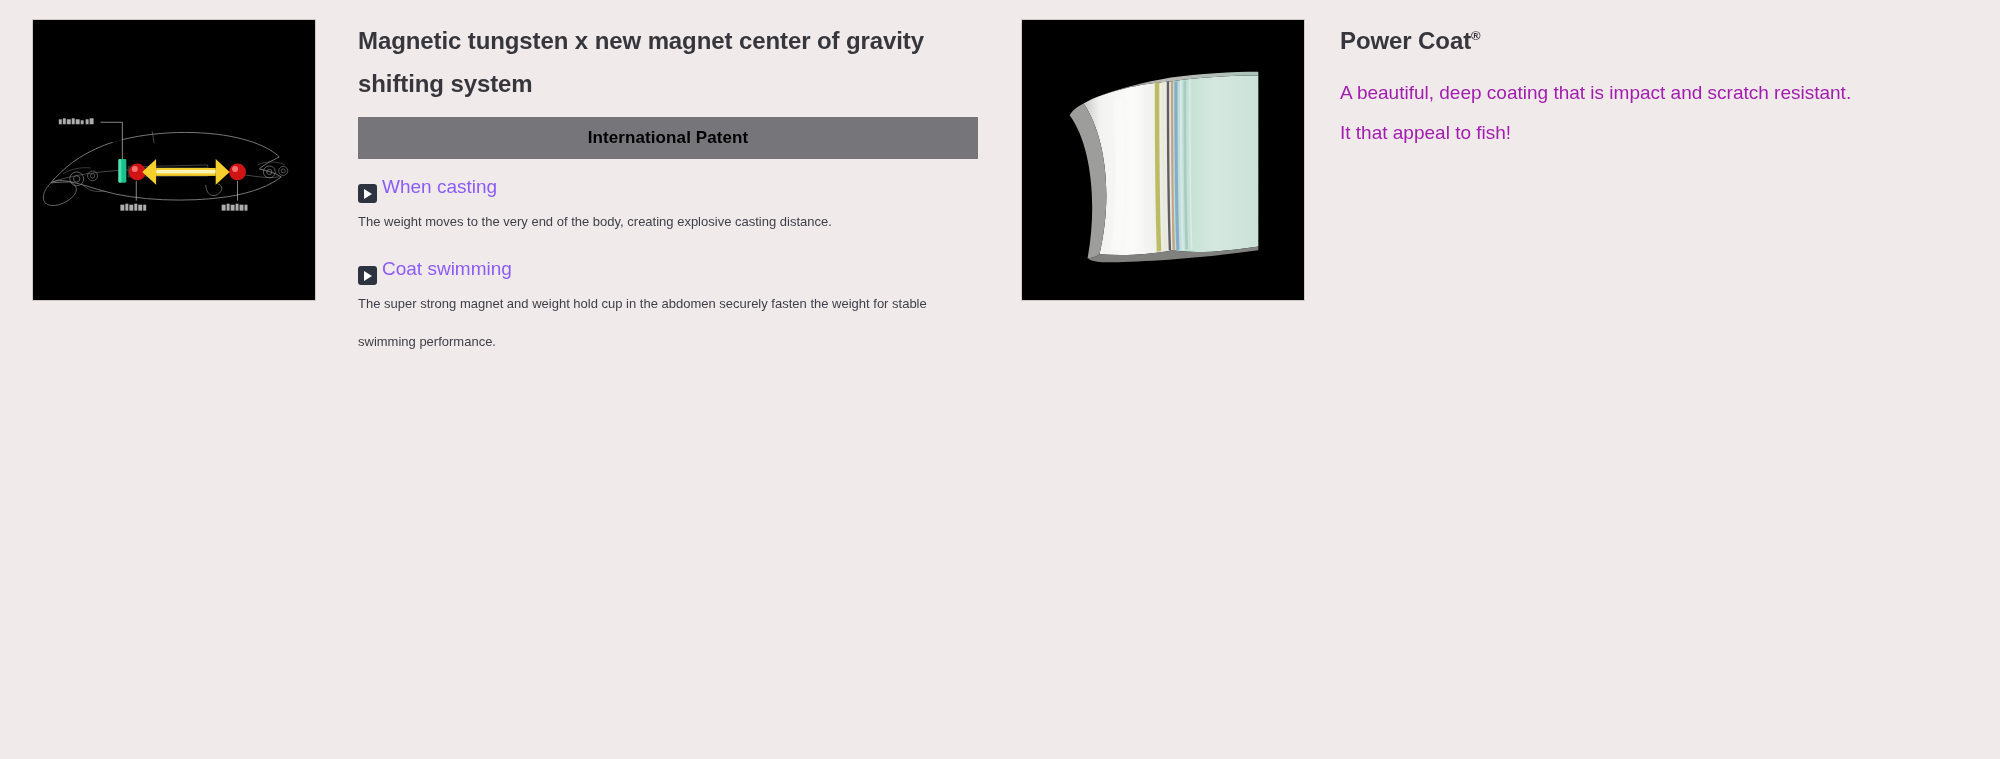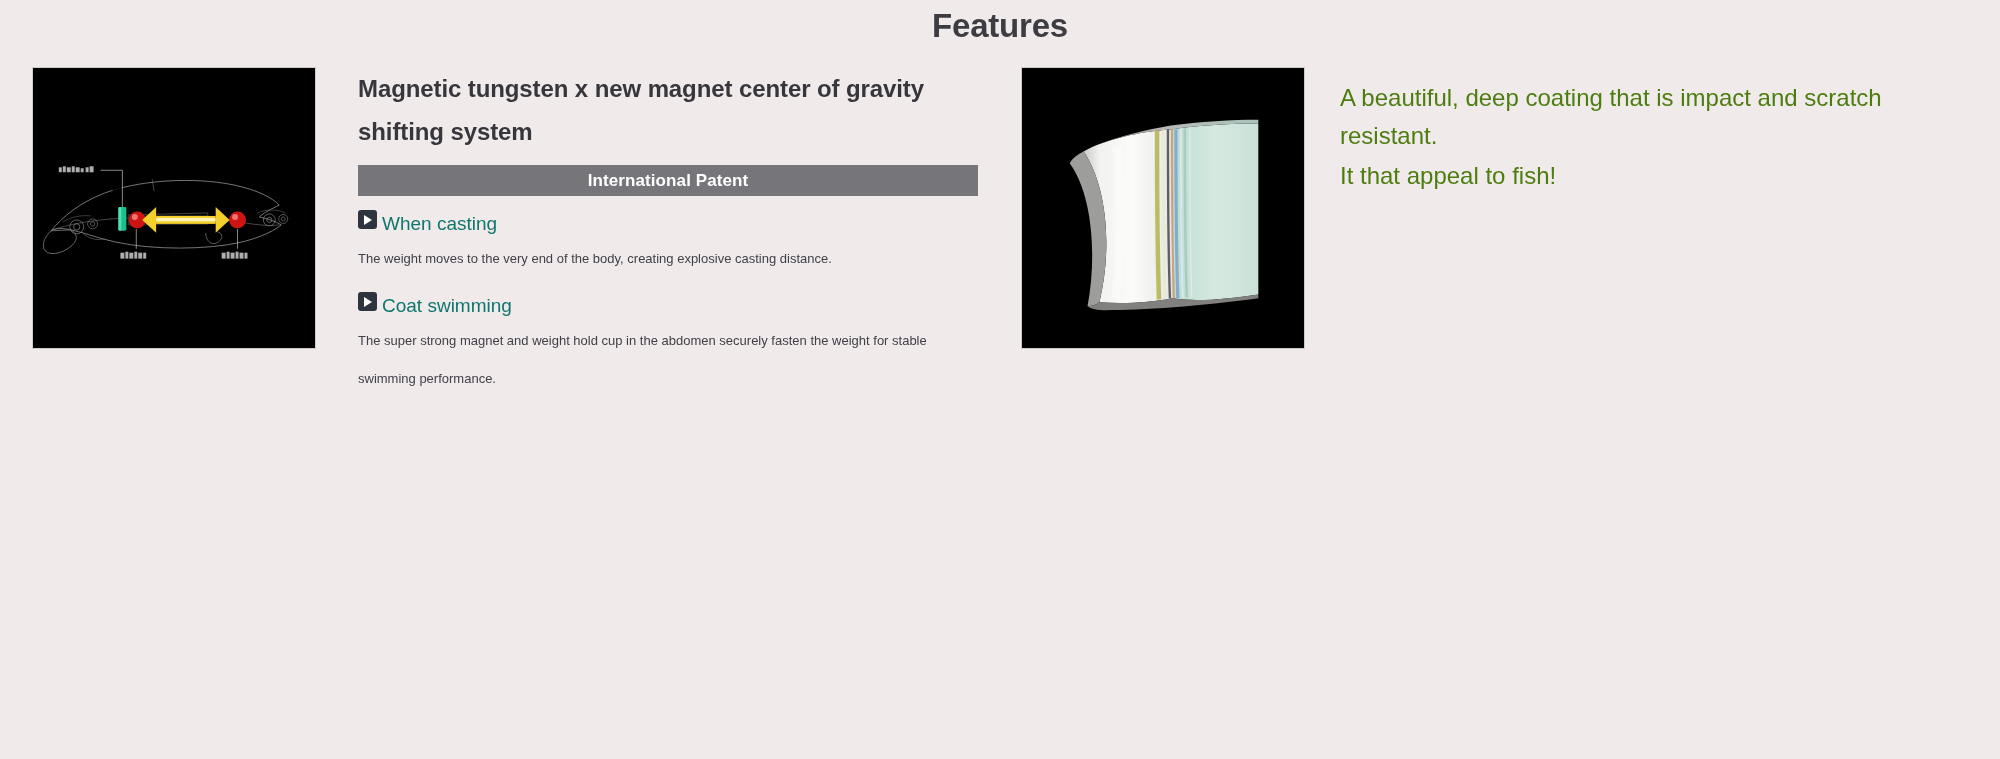--- a/index.html
+++ b/index.html
@@ -57,46 +57,46 @@
     letter-spacing: -0.1px;
   }
   .feature-heading sup {
     font-size: 13px;
     vertical-align: super;
     line-height: 0;
   }
 
   .patent-banner {
     margin-top: 12px;
-    height: 31px;
+    height: 42px;
     background: #76767a;
-    color: #ffffff;
+    color: #000000;
     font-size: 17px;
     font-weight: bold;
     display: flex;
     align-items: center;
     justify-content: center;
     letter-spacing: 0.1px;
   }
 
   .para {
-    font-size: 24px;
-    color: #4d7c0f;
+    font-size: 19px;
+    color: #a21caf;
     line-height: 38px;
     margin-top: 12px;
   }
   .para.tight { margin-top: 2px; }
 
   .sub-block { margin-top: 14px; }
 
   .sub-head {
     display: flex;
-    align-items: flex-start;
+    align-items: flex-end;
     font-size: 19px;
-    color: #0f766e;
+    color: #8b5cf6;
     line-height: 30px;
   }
 
   .play-icon {
     flex: 0 0 auto;
     width: 19px;
     height: 19px;
     background: #2e3340;
     border-radius: 3px;
     margin-right: 5px;
@@ -125,21 +125,20 @@
   .lure-wrap { position: absolute; left: 0; top: 0; width: 100%; height: 100%; }
 
   
   .coat-wrap { position: absolute; left: 0; top: 0; width: 100%; height: 100%; }
 </style>
 </head>
 <body>
 
 <div>
 
-  <h1 class="page-title">Features</h1>
 
   <div class="features-grid">
 
     <div class="feature-col left">
 
       <div class="figure">
         <svg class="lure-wrap" viewBox="0 0 284 282" preserveAspectRatio="xMidYMid meet">
           <rect x="0" y="0" width="284" height="282" fill="#000000"></rect>
 
           <g stroke="#8b8b8b" stroke-width="0.9" fill="none" opacity="0.95">
@@ -304,20 +303,21 @@
             <path d="M160 61 C 160 120, 160 178, 162 232" stroke="#dfeaf2" stroke-width="1.8" fill="none" opacity="0.8"></path>
             <path d="M164 61 C 164 120, 164 178, 166 231" stroke="#9fc3bb" stroke-width="2.6" fill="none" opacity="0.75"></path>
             <path d="M169 60 C 169 120, 169 178, 171 231" stroke="#eaf3ef" stroke-width="1.4" fill="none" opacity="0.6"></path>
           </g>
 
           <path d="M96 80 C 100 130, 100 190, 94 232" stroke="#ffffff" stroke-width="9" fill="none" opacity="0.35"></path>
         </svg>
       </div>
 
       <div class="feature-body right-body">
+        <div class="feature-heading"><span>Power Coat</span><sup>®</sup></div>
 
         <div class="para">A beautiful, deep coating that is impact and scratch resistant.</div>
         <div class="para tight">It that appeal to fish!</div>
       </div>
     </div>
 
   </div>
 </div>
 
 </body></html>

